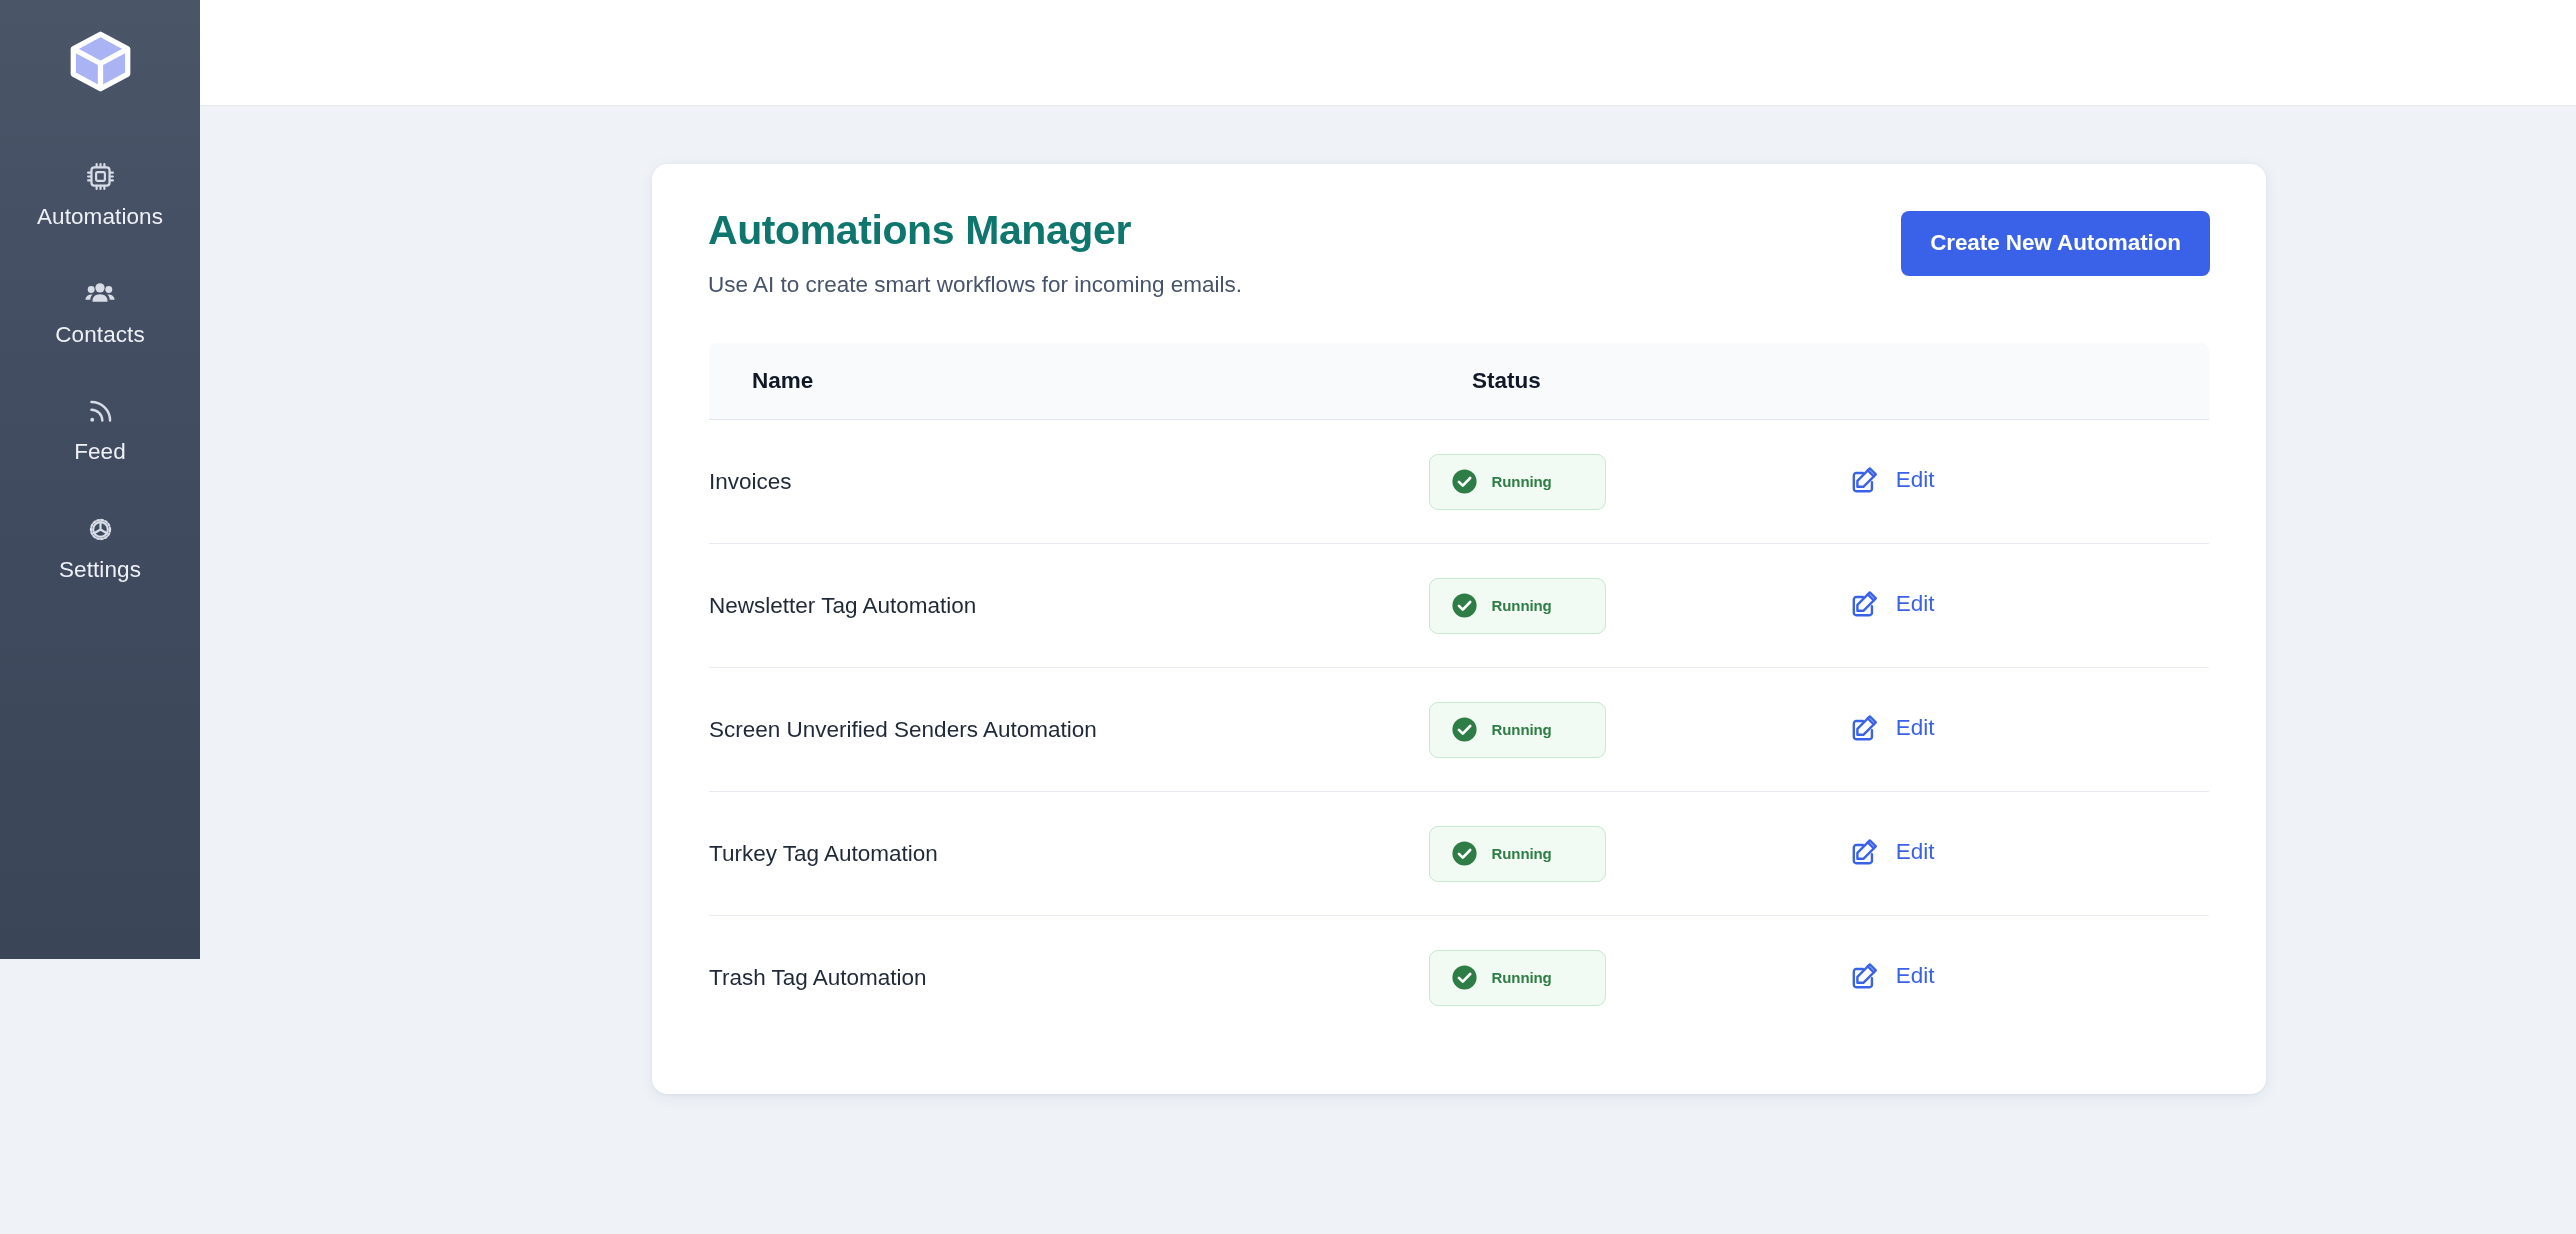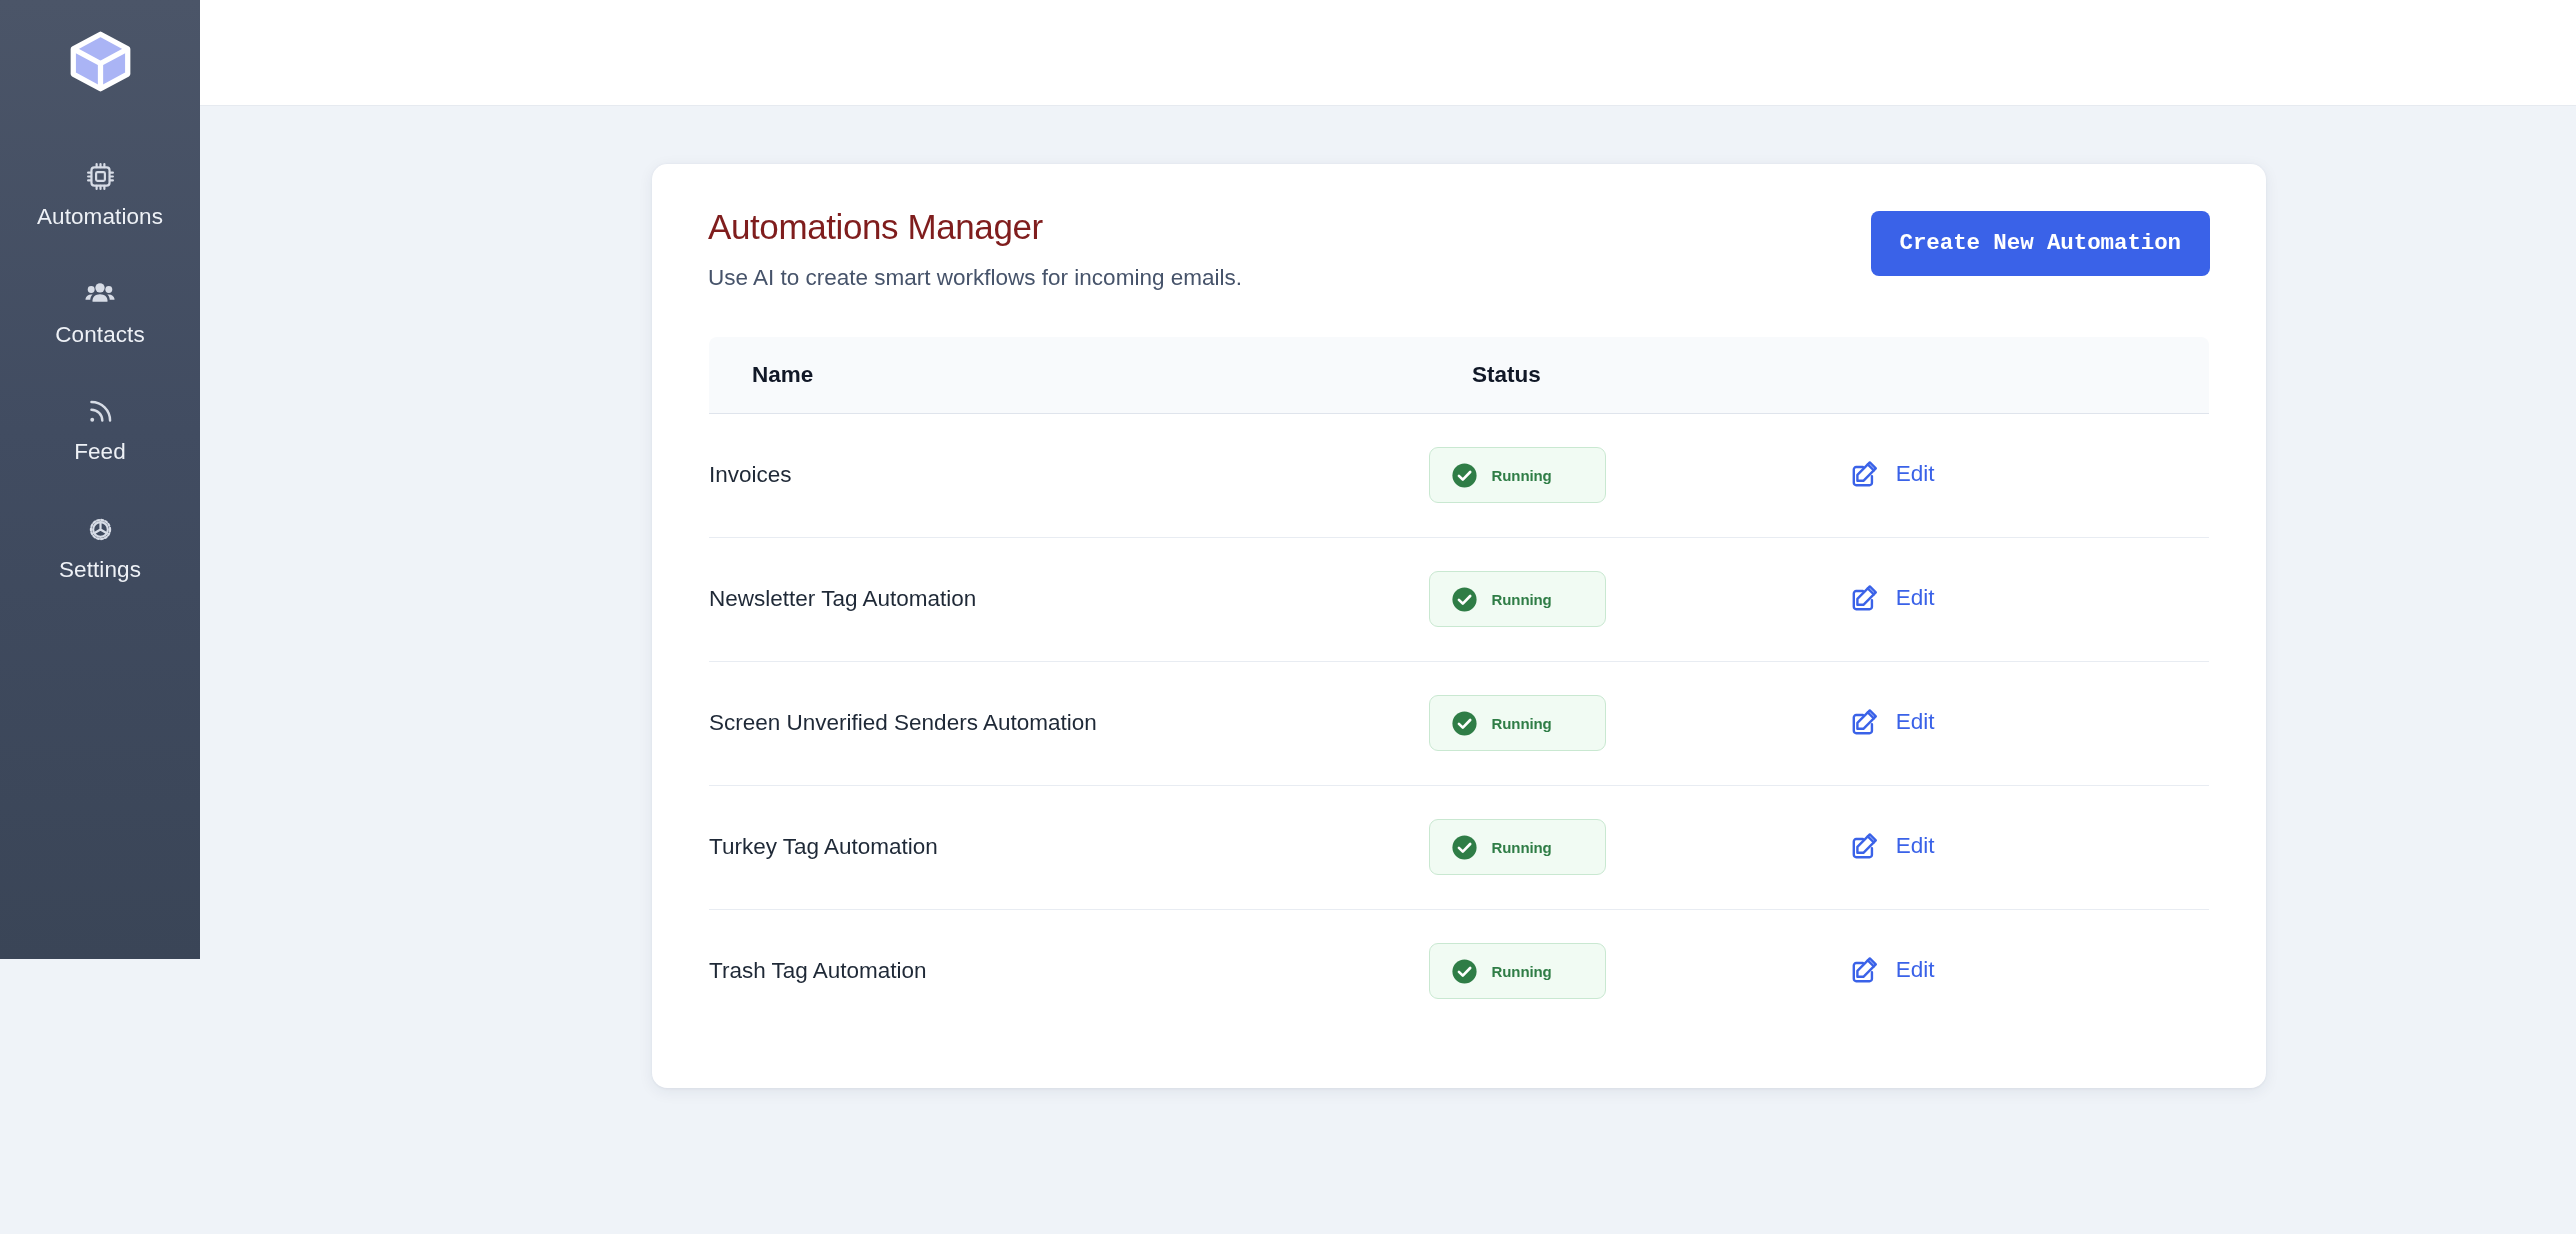--- a/index.html
+++ b/index.html
@@ -101,40 +101,40 @@
     padding: 43px 56px 54px 56px;
   }
 
   #card-header {
     display: flex;
     align-items: flex-start;
     justify-content: space-between;
   }
 
   #page-title {
-    font-size: 35px;
-    font-weight: normal;
-    color: #7f1d1d;
+    font-size: 41px;
+    font-weight: bold;
+    color: #0f766e;
     letter-spacing: -0.4px;
     line-height: 1.15;
   }
 
   #page-subtitle {
     font-size: 22.5px;
     color: #46536a;
     margin-top: 16px;
     line-height: 1.3;
   }
 
   #create-automation-button {
     background: #3a62e8;
     color: #ffffff;
     font-size: 22.5px;
     font-weight: bold;
-    font-family: Liberation Mono, monospace;
+    font-family: Liberation Sans, sans-serif;
     border: none;
     border-radius: 8px;
     padding: 0 29px;
     height: 65px;
     cursor: pointer;
     white-space: nowrap;
     letter-spacing: -0.1px;
     margin-top: 3.6px;
   }
 

